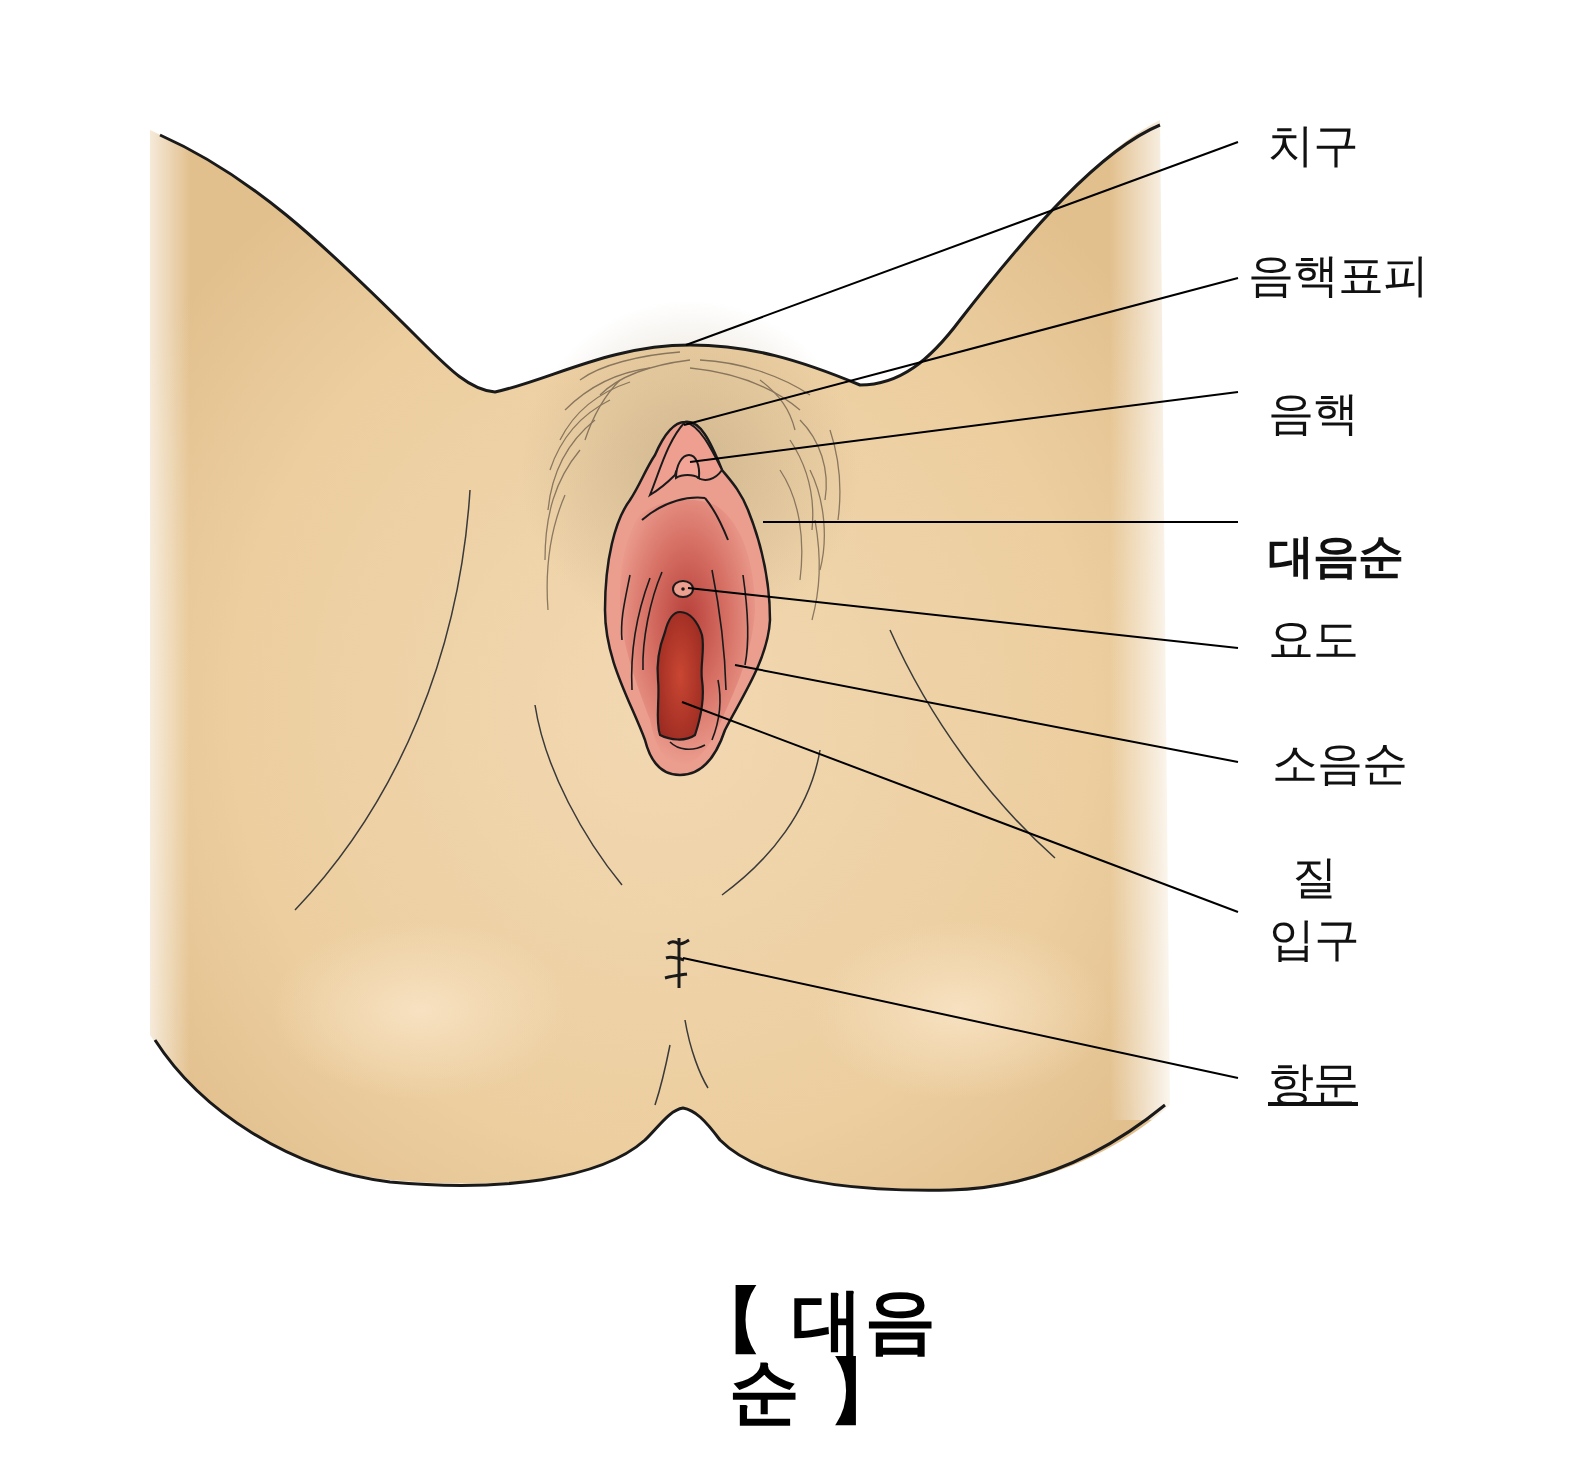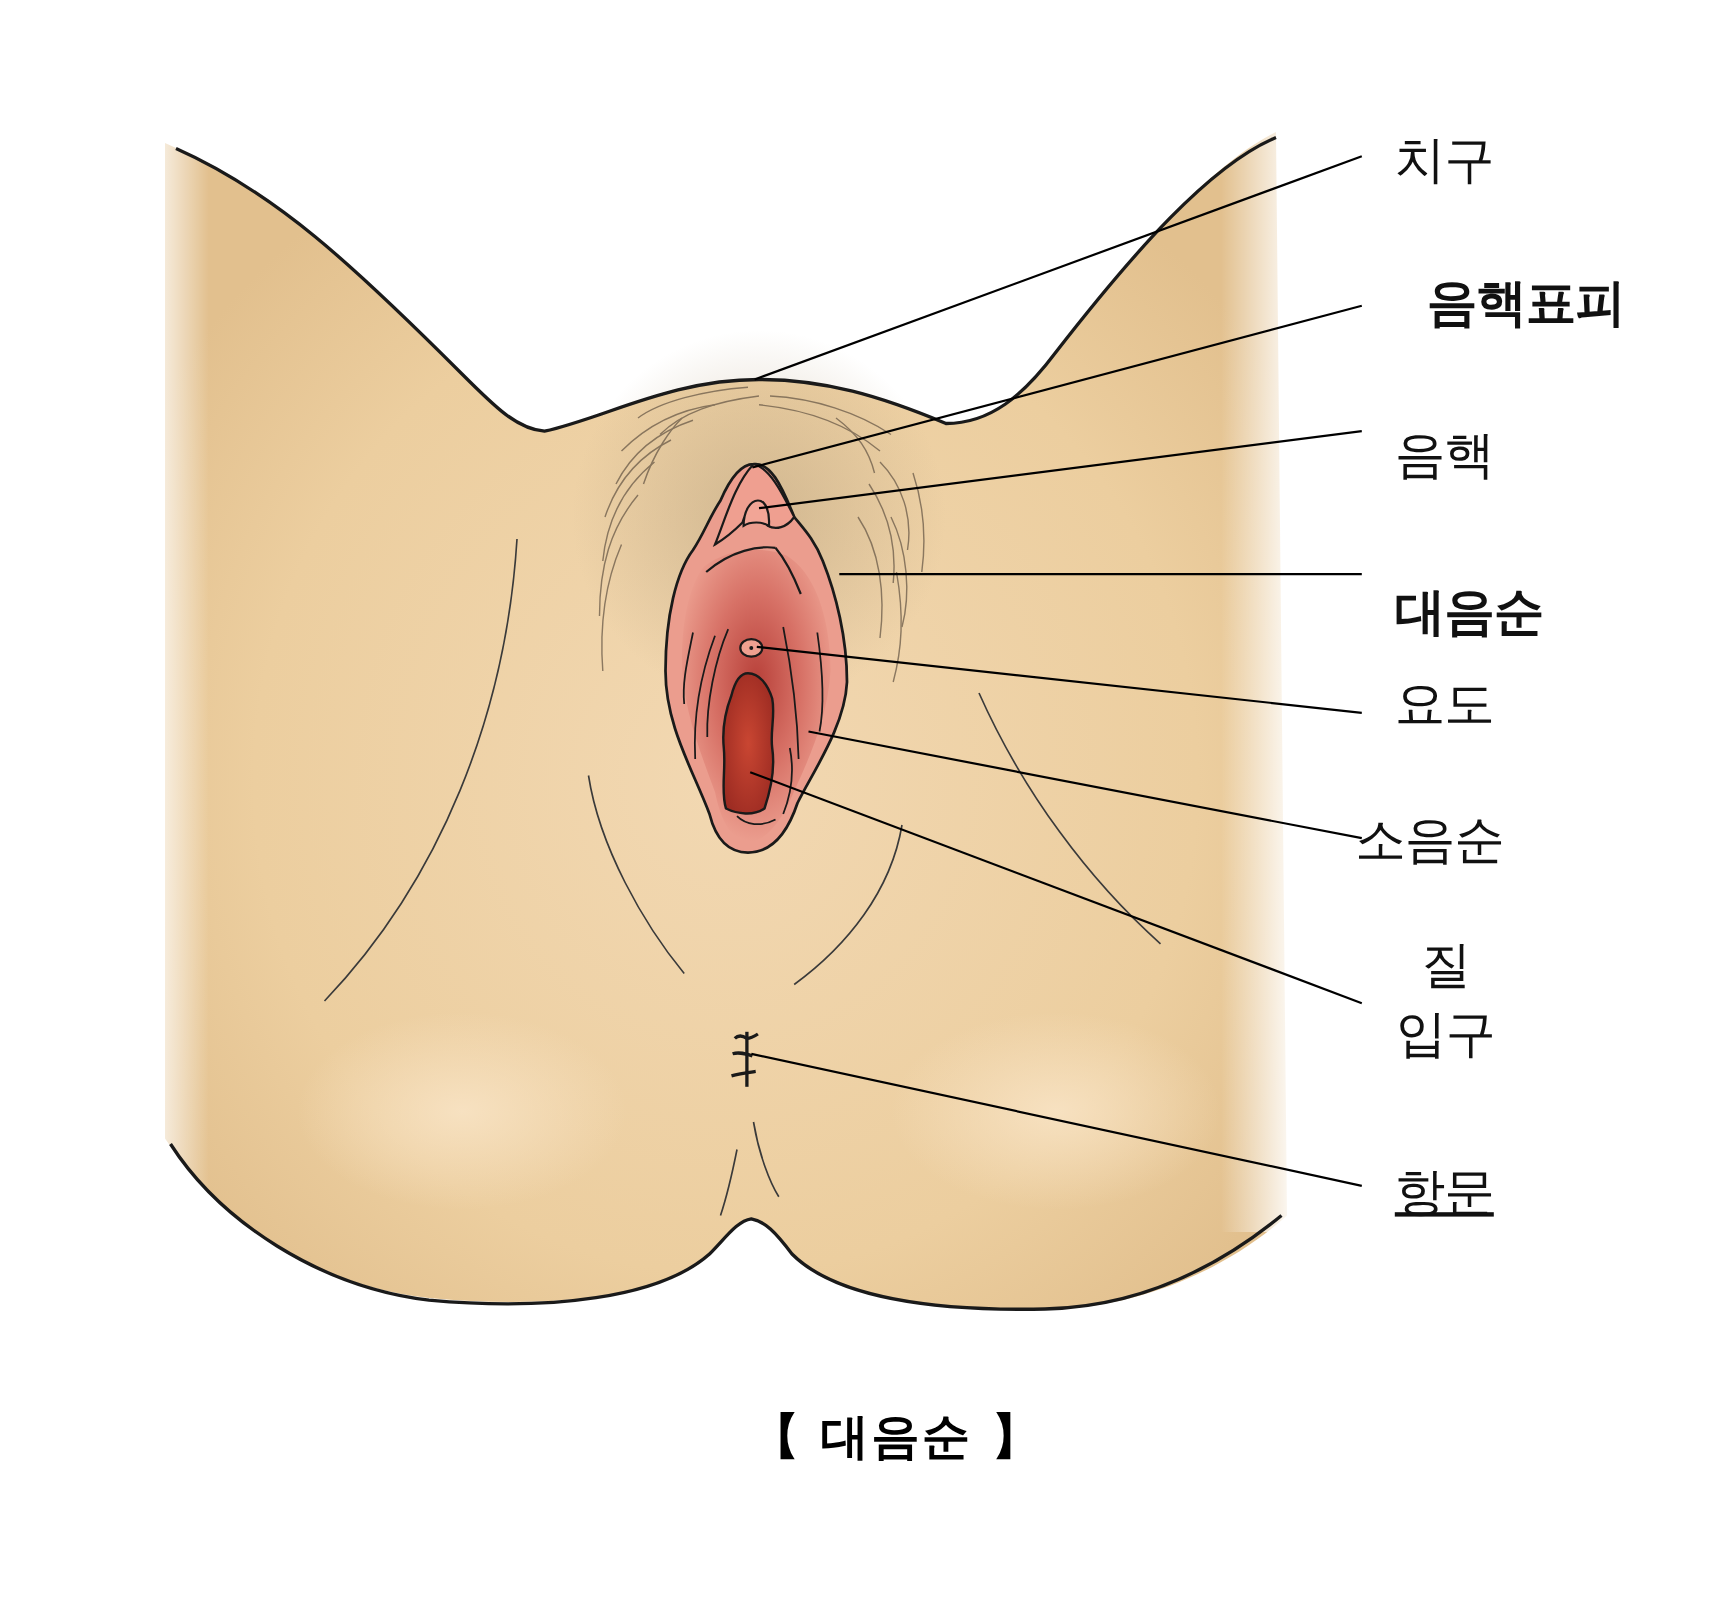--- a/index.html
+++ b/index.html
@@ -13,21 +13,21 @@
       line-height: 1;
       white-space: nowrap;
       letter-spacing: -1px;
     }
     .label.bold { font-weight: bold; }
     .label.two-line { line-height: 62px; text-align: center; }
     .caption {
       position: absolute;
       left: 660px; top: 1285px;
       width: 310px; text-align: center;
-      font-size: 44px; font-weight: bold; color: #000;
+      font-size: 71px; font-weight: bold; color: #000;
       letter-spacing: 2px;
       line-height: 1;
     }
   </style>
 </head>
 <body>
 
 <div id="stage">
 
   <svg id="figure" width="1570" height="1466" viewBox="0 0 1570 1466" xmlns="http://www.w3.org/2000/svg">
@@ -148,25 +148,25 @@
       <line x1="690" y1="462" x2="1238" y2="392"></line>
       <line x1="763" y1="522" x2="1238" y2="522"></line>
       <line x1="688" y1="588" x2="1238" y2="648"></line>
       <line x1="735" y1="665" x2="1238" y2="762"></line>
       <line x1="682" y1="702" x2="1238" y2="912"></line>
       <line x1="683" y1="958" x2="1238" y2="1078"></line>
     </g>
   </svg>
 
   <div class="label" style="left:1268px; top:122px;">치구</div>
-  <div class="label" style="left:1297px; top:252px;font-weight:bold;">음핵표피</div>
+  <div class="label" style="left:1248px; top:252px;">음핵표피</div>
   <div class="label" style="left:1268px; top:374px;margin-top:16px;">음핵</div>
   <div class="label bold" style="left:1268px; top:533px;">대음순</div>
   <div class="label" style="left:1268px; top:616px;">요도</div>
-  <div class="label" style="left:1232px; top:740px;">소음순</div>
+  <div class="label" style="left:1272px; top:740px;">소음순</div>
   <div class="label two-line" style="left:1268px; top:846px; width:92px;">
     <div>질</div>
     <div>입구</div>
   </div>
   <div class="label" style="left:1268px; top:1060px;text-decoration:underline;">항문</div>
 
   <div class="caption">【 대음순 】</div>
 </div>
 
 </body></html>

